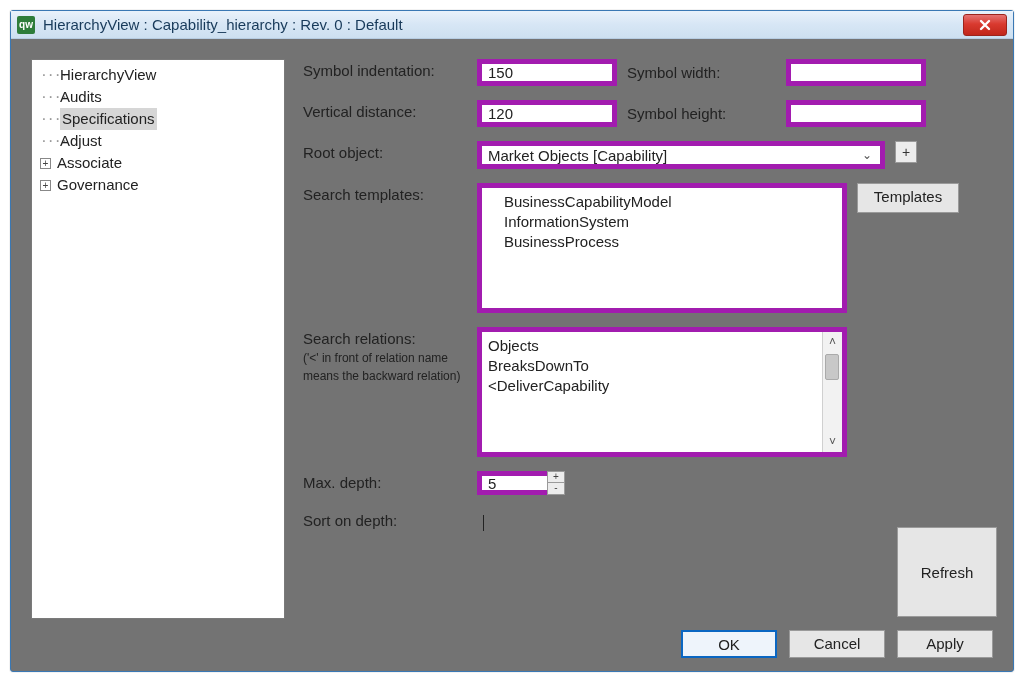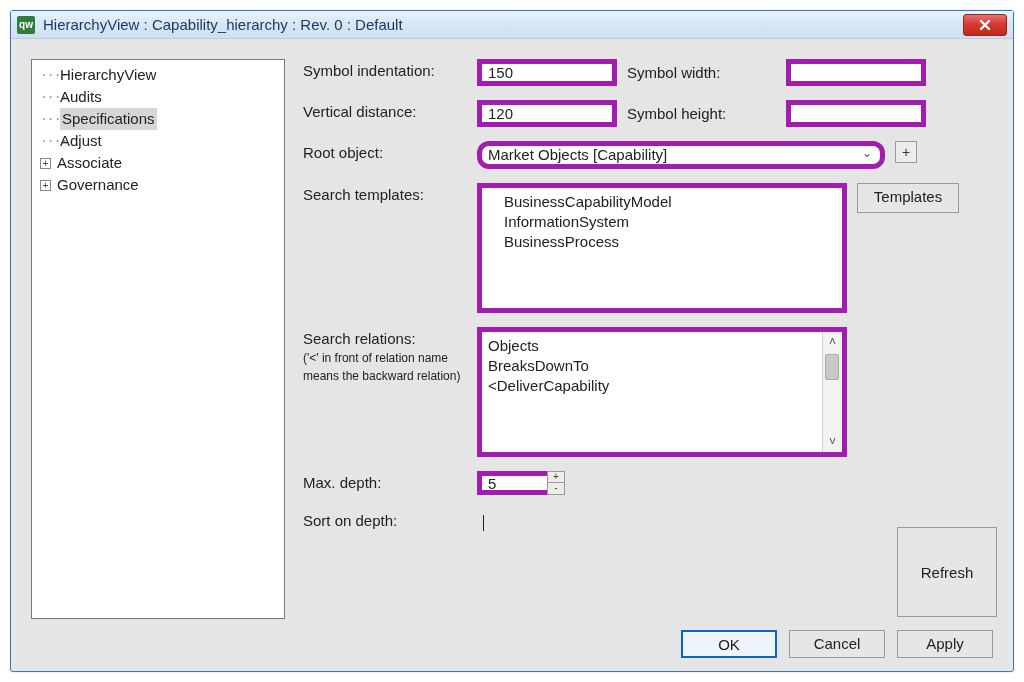--- a/index.html
+++ b/index.html
@@ -9,21 +9,21 @@
     font-family: "Segoe UI", Tahoma, sans-serif;
     font-size: 15px;
     color: #222;
   }
   .window {
     width: 1004px;
     height: 662px;
     margin: 10px auto;
     border: 1px solid #3a78b4;
     border-radius: 3px;
-    background: #e5e5e5;
+    background: #737373;
     box-shadow: 0 0 0 1px rgba(0,0,0,0.05);
     display: flex;
     flex-direction: column;
   }
   .titlebar {
     height: 34px;
     background: linear-gradient(to bottom, #e9f2fb 0%, #d7e6f5 50%, #cde0f0 100%);
     border-bottom: 1px solid #b7cde2;
     display: flex;
     align-items: center;
@@ -130,24 +130,24 @@
     font-family:inherit;
     font-size:15px;
     color:#222;
     padding:2px 6px;
   }
   input.text.small { width:140px; height:27px; }
   .select {
     height:28px;
     flex:1;
     display:flex;
+    align-items:center;
     justify-content:space-between;
     padding:0 6px;
     cursor:pointer;
-    border-radius:12px;
   }
   .chev {
     width:14px; text-align:center; color:#555; font-size:12px;
   }
   .plusbtn, .minusbtn {
     width:22px;height:22px;
     border:1px solid #9a9a9a;
     background:#ececec;
     display:flex;align-items:center;justify-content:center;
     font-size:14px;color:#333;

